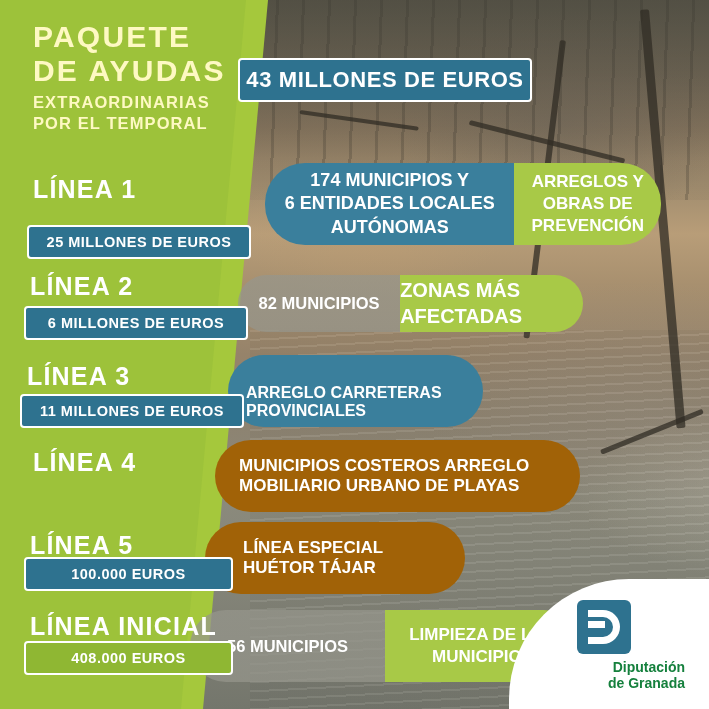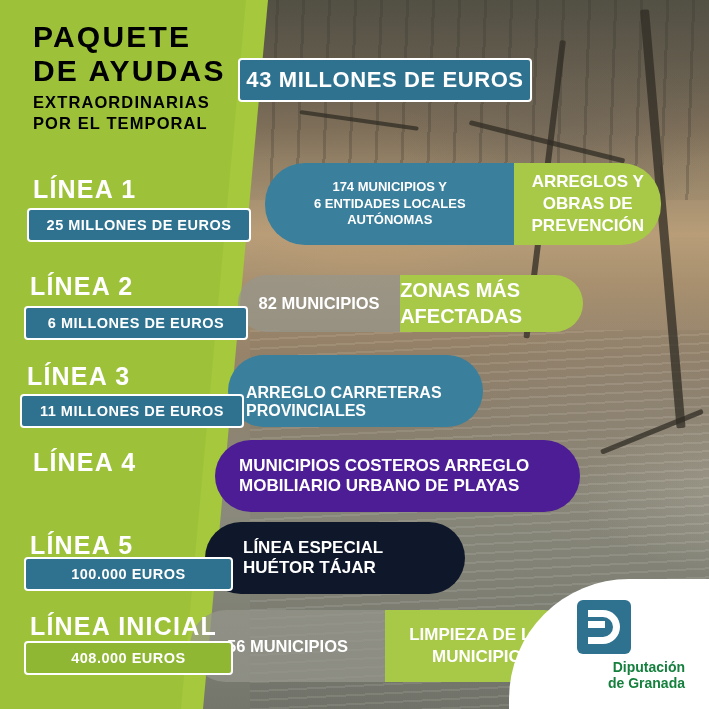--- a/index.html
+++ b/index.html
@@ -80,21 +80,21 @@
     left: 0; top: 0;
     width: 320px; height: 709px;
     background: #9dc23a;
     clip-path: polygon(0 0, 246px 0, 181px 709px, 0 709px);
   }
 
   
   .title-block {
     position: absolute;
     left: 33px; top: 20px;
-    color: #000000;
+    color: #fef9c3;
   }
   .title-line1, .title-line2 {
     font-size: 30px;
     font-weight: bold;
     letter-spacing: 2.2px;
     line-height: 34px;
     text-transform: uppercase;
   }
   .title-line3, .title-line4 {
     font-size: 16.5px;
@@ -161,21 +161,21 @@
   }
 
   
   .pill1 {
     left: 265px; top: 163px; width: 396px; height: 82px;
     background: linear-gradient(90deg, #3a7f9c 0 63%, #a8c947 63% 100%);
   }
   .pill1 .seg-a {
     width: 63%;
     text-align: center;
-    font-size: 13px;
+    font-size: 18px;
     line-height: 1.28;
   }
   .pill1 .seg-b {
     width: 37%;
     text-align: center;
     font-size: 17px;
     line-height: 1.28;
   }
 
   
@@ -198,28 +198,28 @@
   
   .pill3 {
     left: 228px; top: 355px; width: 255px; height: 72px;
     background: #3a7f9c;
   }
   .pill3 .seg-a { font-size: 16px; padding: 0 18px; margin-top: 21px; }
 
   
   .pill4 {
     left: 215px; top: 440px; width: 365px; height: 72px;
-    background: #4c1d95;
+    background: #a16207;
   }
   .pill4 .seg-a { font-size: 17px; padding: 0 24px; }
 
   
   .pill5 {
     left: 205px; top: 522px; width: 260px; height: 72px;
-    background: #0f172a;
+    background: #a16207;
   }
   .pill5 .seg-a { font-size: 17px; padding: 0 38px; }
 
   
   .pill6 {
     left: 190px; top: 610px; width: 390px; height: 72px;
     background: linear-gradient(90deg, rgba(150,150,140,0.72) 0 50%, #a8c947 50% 100%);
   }
   .pill6 .seg-a {
     width: 50%;
@@ -332,21 +332,21 @@
 HUÉTOR TÁJAR</div>
   </div>
 
   <div class="pill pill6">
     <div class="seg-a" style="white-space: pre-line;">56 MUNICIPIOS</div>
     <div class="seg-b" style="white-space: pre-line;">LIMPIEZA DE LOS
 MUNICIPIOS</div>
   </div>
 
   <div class="line-label" style="left:33px; top:175px;">LÍNEA 1</div>
-  <div class="line-chip chip-blue" style="left:27px; top:208px; width:200px;">25 MILLONES DE EUROS</div>
+  <div class="line-chip chip-blue" style="left:27px; top:225px; width:200px;">25 MILLONES DE EUROS</div>
 
   <div class="line-label" style="left:30px; top:272px;">LÍNEA 2</div>
   <div class="line-chip chip-blue" style="left:24px; top:306px; width:200px;">6 MILLONES DE EUROS</div>
 
   <div class="line-label" style="left:27px; top:362px;">LÍNEA 3</div>
   <div class="line-chip chip-blue" style="left:20px; top:394px; width:200px;">11 MILLONES DE EUROS</div>
 
   <div class="line-label" style="left:33px; top:448px;">LÍNEA 4</div>
 
   <div class="line-label" style="left:30px; top:531px;">LÍNEA 5</div>

